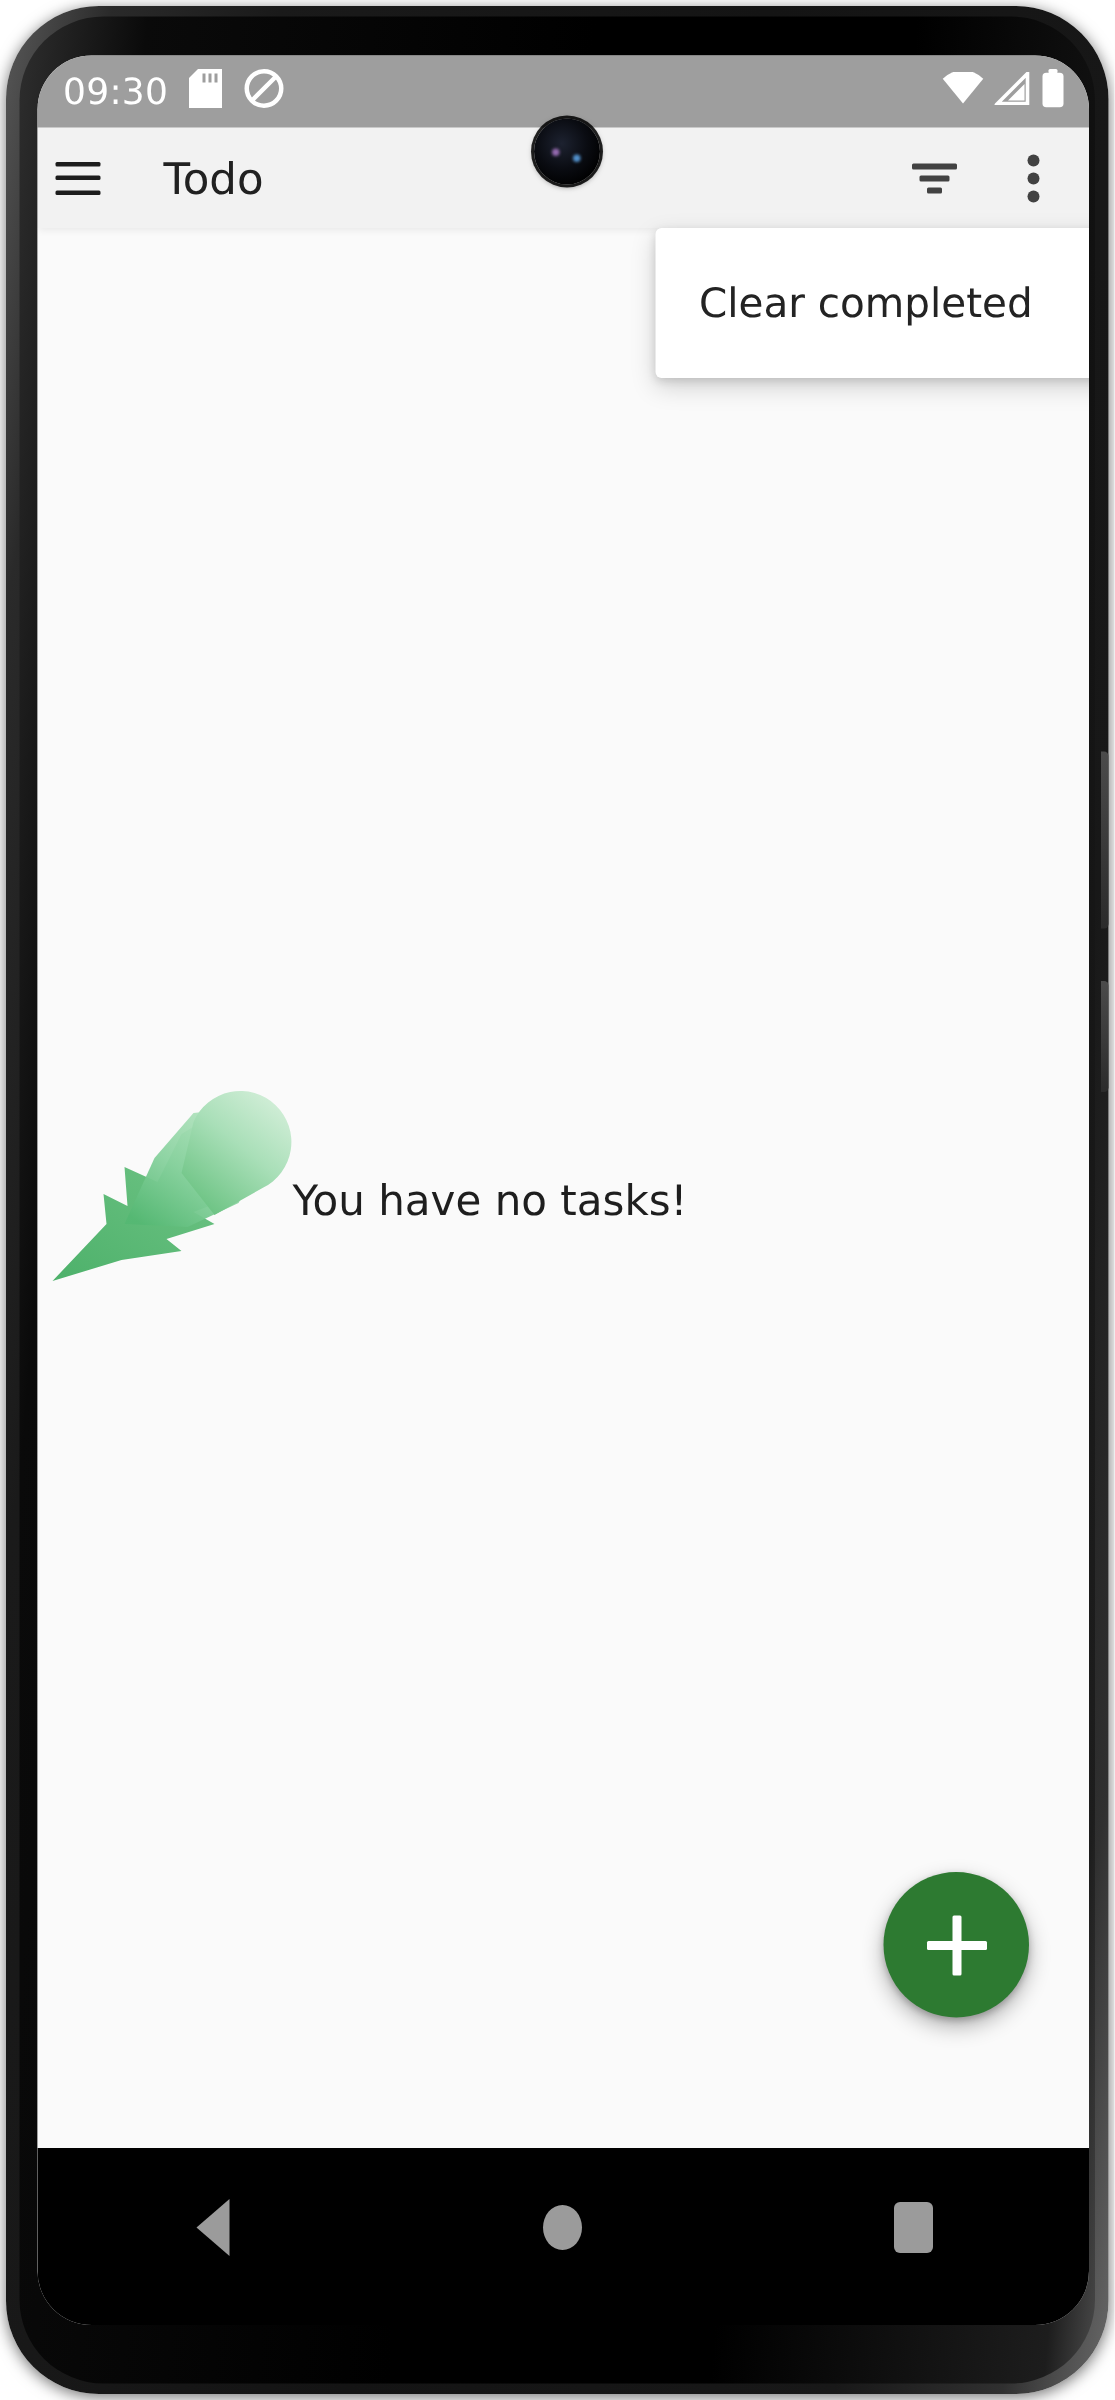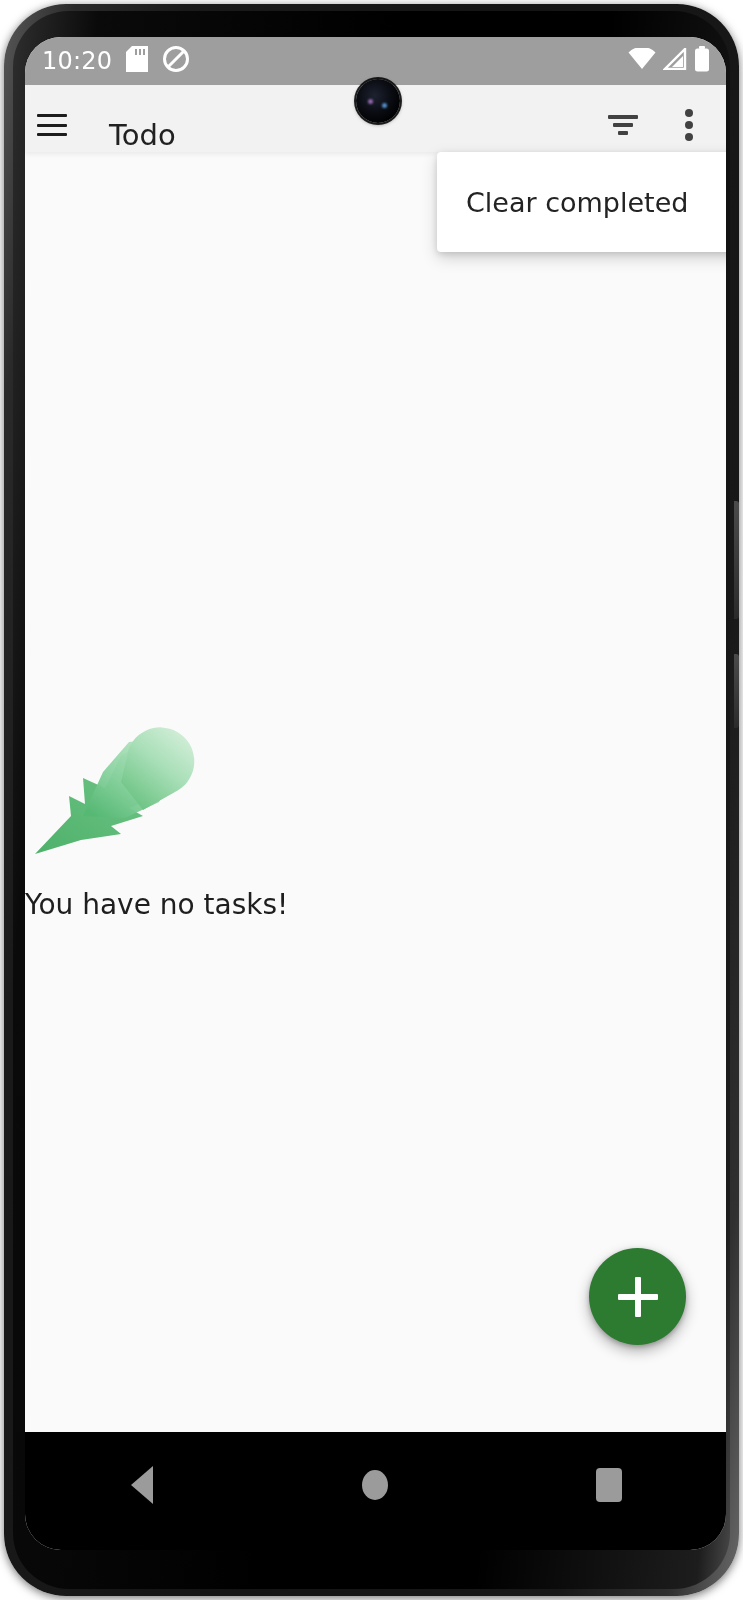--- a/index.html
+++ b/index.html
@@ -119,21 +119,21 @@
   }
 
   
   .app-bar {
     position: absolute;
     left: 0; top: 48px;
     width: 701px;
     height: 67px;
     background: #f2f2f2;
     display: flex;
-    align-items: flex-end;
+    align-items: center;
     z-index: 4;
     box-shadow: 0 2px 5px rgba(0,0,0,0.07);
   }
   .icon-btn {
     width: 54px;
     height: 54px;
     display: flex;
     align-items: center;
     justify-content: center;
     cursor: pointer;
@@ -175,22 +175,22 @@
     height: 1280px;
     background: #fafafa;
     z-index: 1;
   }
   .empty-state {
     position: absolute;
     left: 0;
     top: 560px;
     width: 598px;
     display: flex;
-    flex-direction: column;
-    align-items: flex-start;
+    flex-direction: row;
+    align-items: center;
   }
   .empty-illustration {
     width: 170px;
     height: 150px;
   }
   .empty-text {
     margin-top: 26px;
     font-size: 28px;
     color: #1e1e1e;
     font-family: "DejaVu Sans", sans-serif;
@@ -295,21 +295,21 @@
 <div class="phone-shell">
   <div class="phone-shell-inner"></div>
 
   <div class="side-btn power"></div>
   <div class="side-btn vol"></div>
 
   <div class="screen">
 
     <div class="status-bar">
       <div class="status-left">
-        <span class="status-clock">10:20</span>
+        <span class="status-clock">09:30</span>
 
         <span>
           <svg width="22" height="26" viewBox="0 0 22 26" aria-hidden="true">
             <path d="M6 0 H22 V26 H0 V6 Z" fill="#ffffff"></path>
             <rect x="9" y="3" width="2" height="6" fill="#9e9e9e"></rect>
             <rect x="13" y="3" width="2" height="6" fill="#9e9e9e"></rect>
             <rect x="17" y="3" width="2" height="6" fill="#9e9e9e"></rect>
           </svg>
         </span>
 

